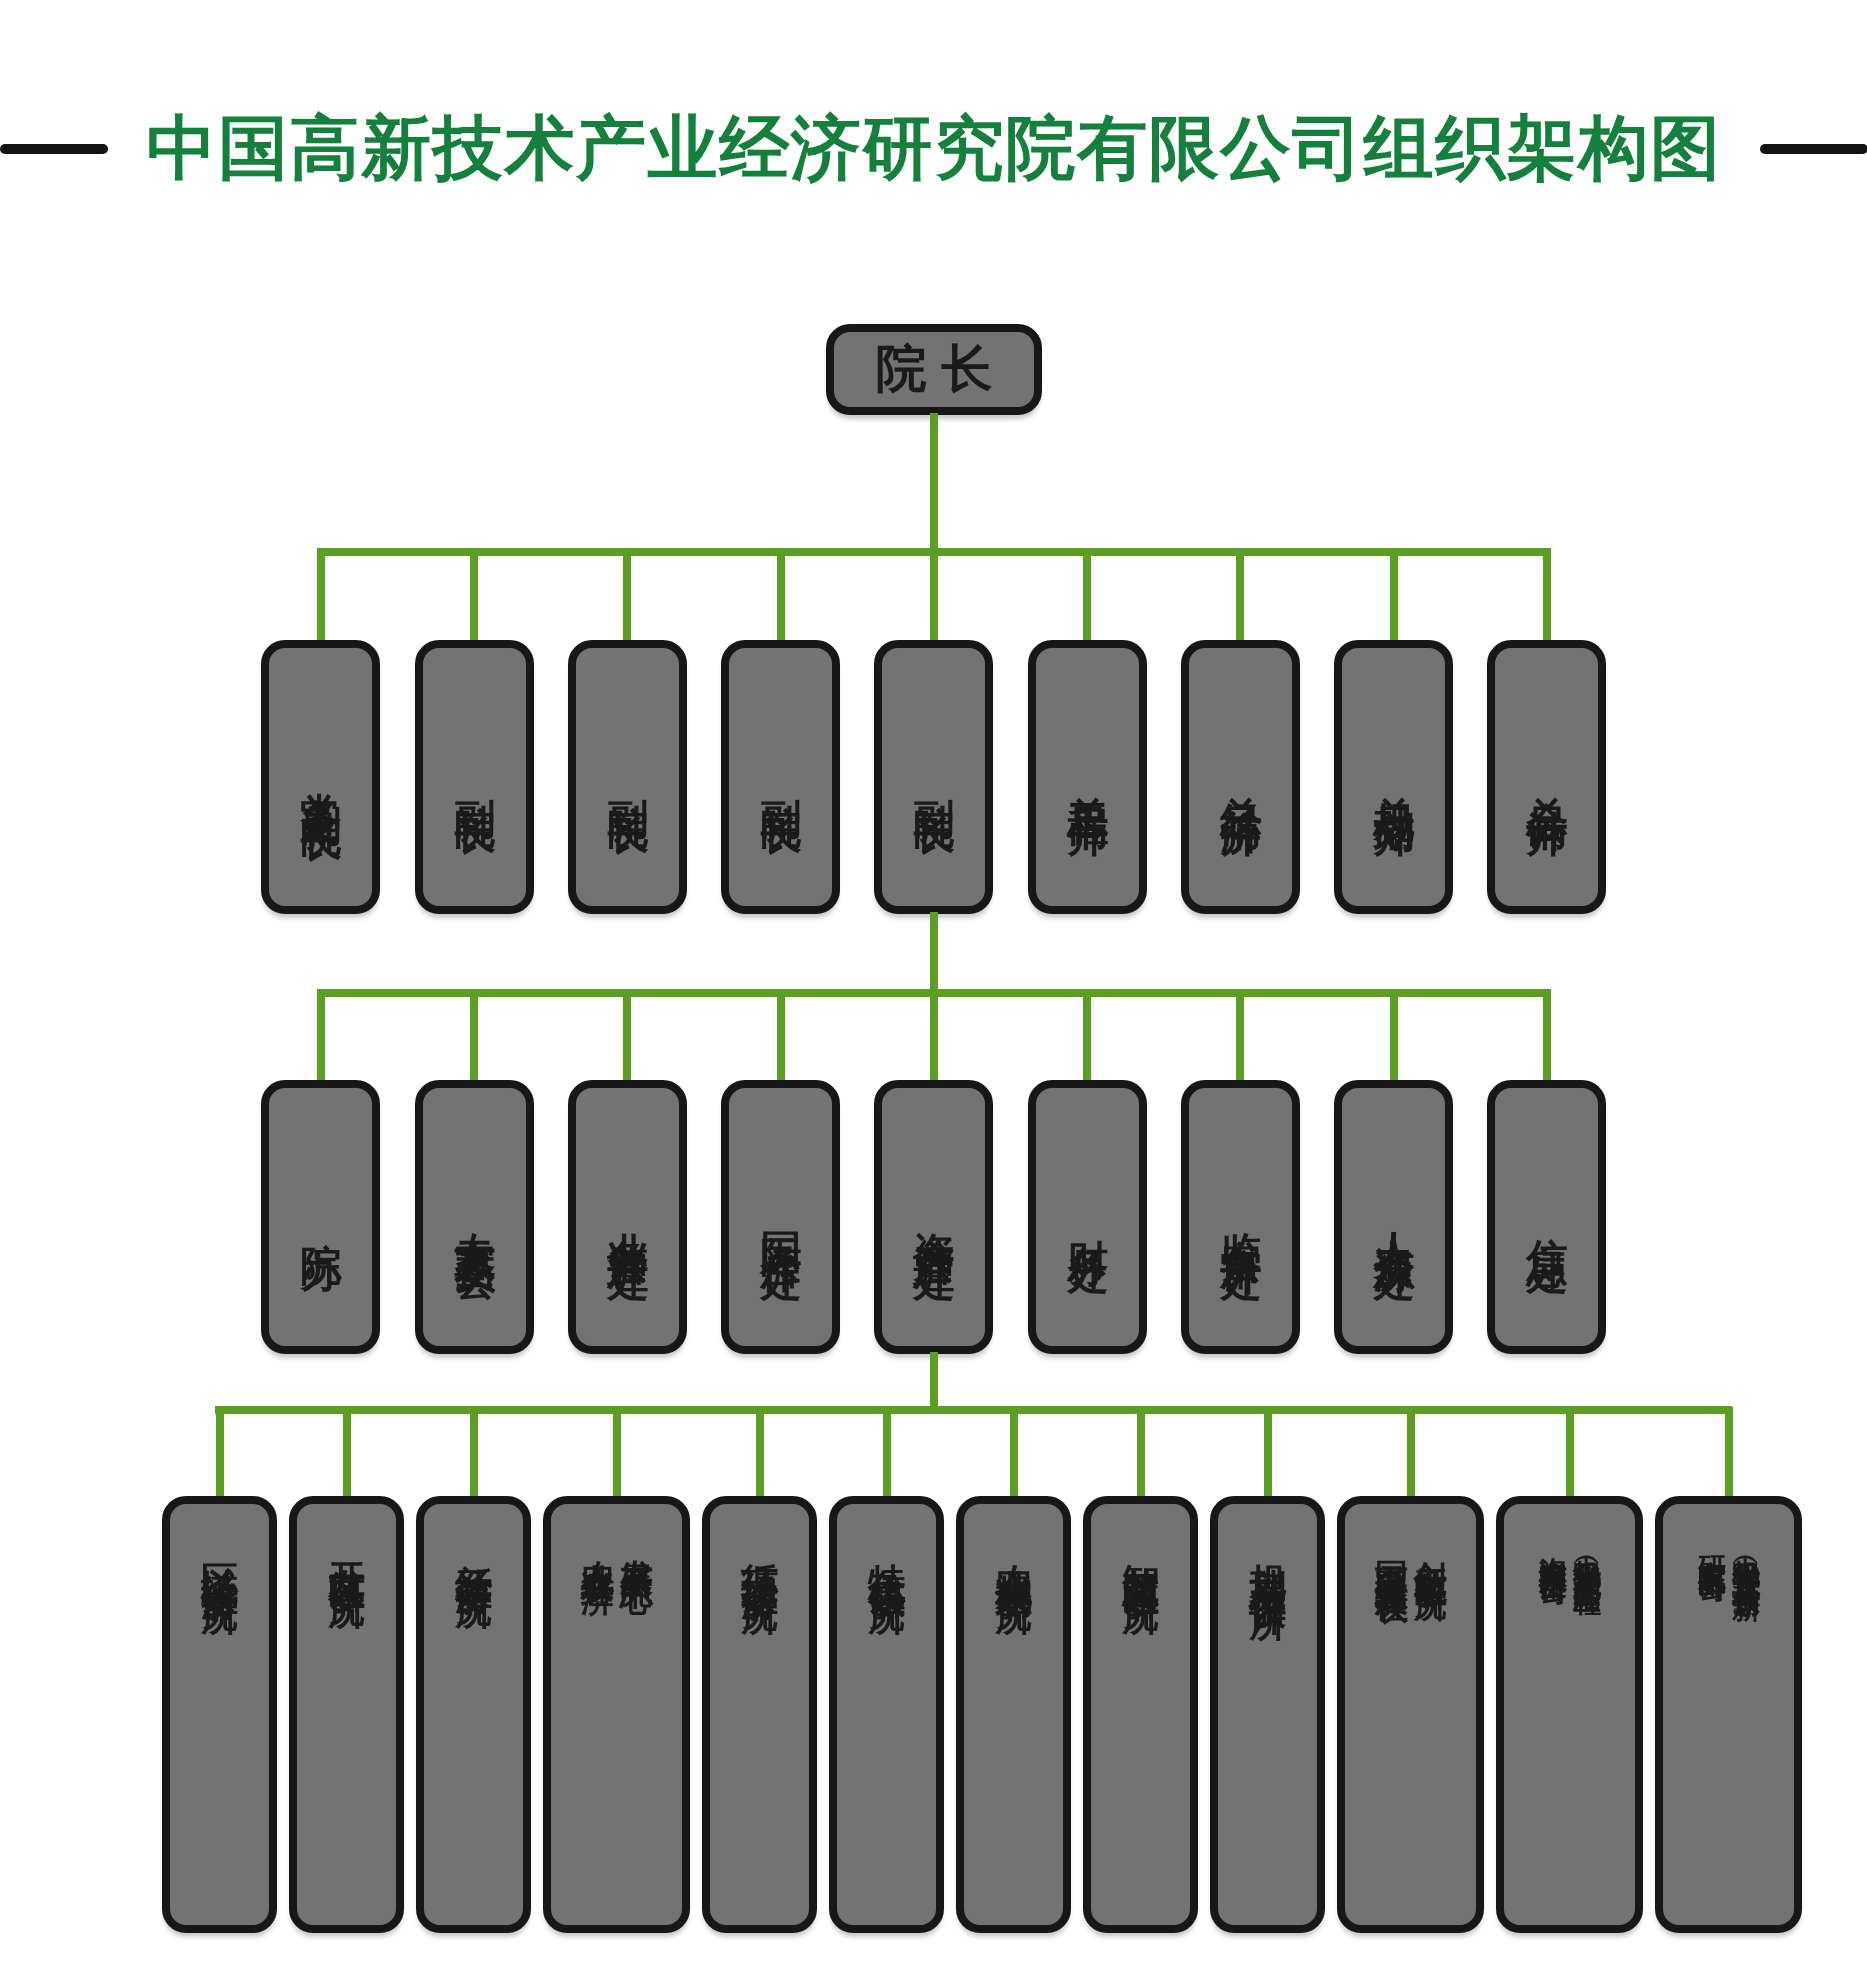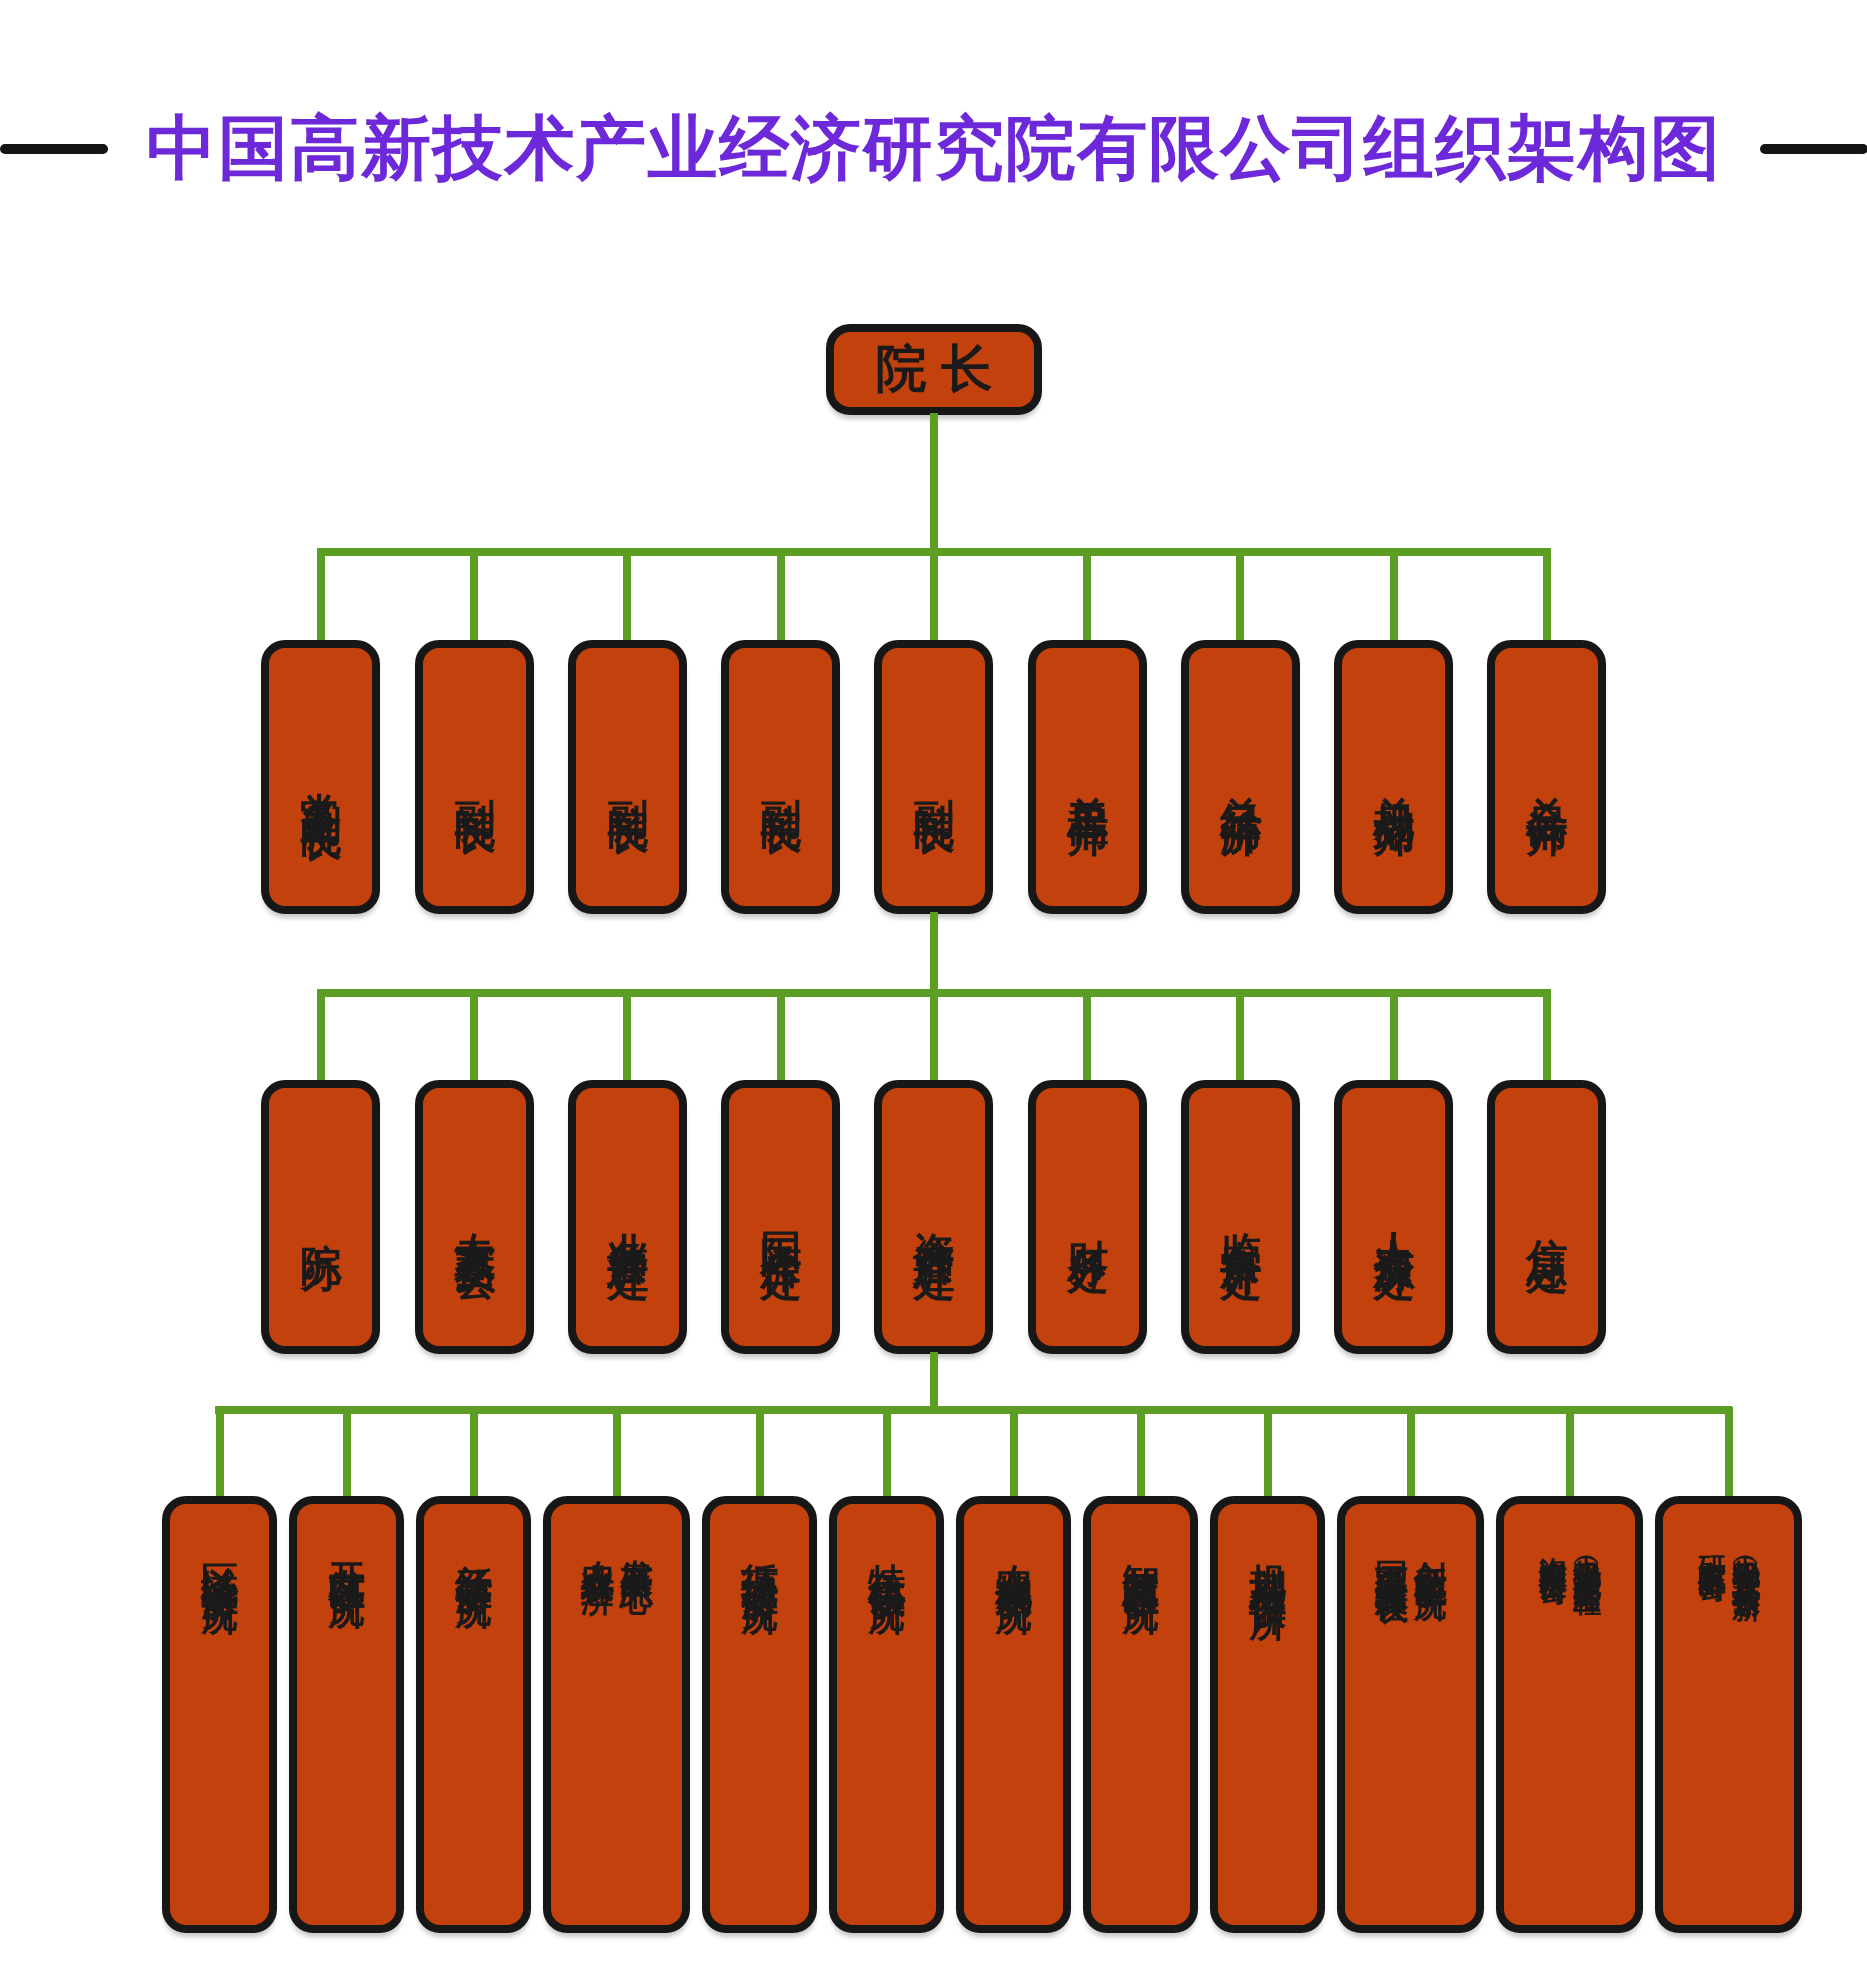--- a/index.html
+++ b/index.html
@@ -24,34 +24,34 @@
   }
   .title-dash {
     width: 131px; height: 10.3px;
     background: #141414;
     border-radius: 5.6px;
   }
   .page-title {
     font-size: 70px;
     font-weight: 800;
     letter-spacing: 1.6px;
-    color: #6d28d9;
+    color: #15803d;
     white-space: nowrap;
   }
 
   
   .vline, .hline { position: absolute; background: #5c9e24; }
   .vline { width: 8px; }
   .hline { height: 8px; }
 
   
   .box {
     position: absolute;
     box-sizing: border-box;
-    background: #c2410c;
+    background: #737373;
     border: 8px solid #171717;
     border-radius: 24px;
     display: flex;
     justify-content: center;
     box-shadow: 0 5.6px 5.6px -2.4px rgba(0,0,0,0.22);
   }
   .box.c { align-items: center; }
   .box.t { align-items: flex-start; padding-top: 30px; }
 
   .hbox-text {

